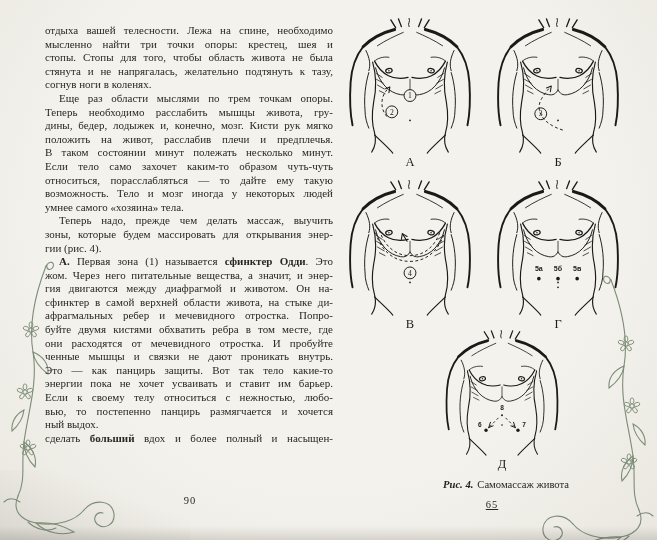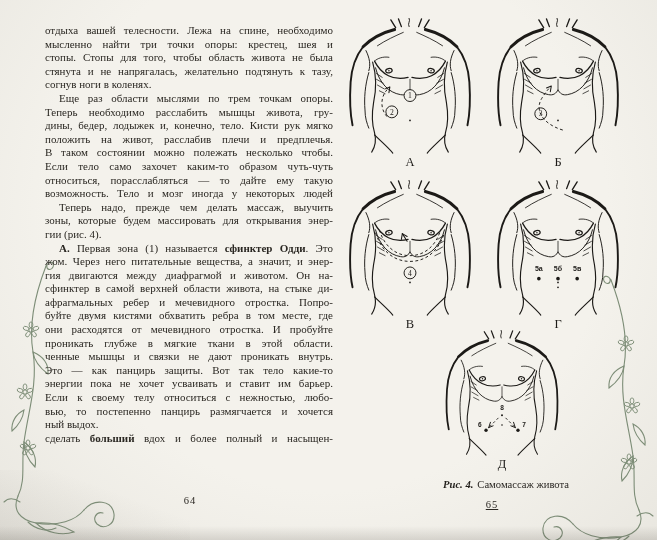--- a/index.html
+++ b/index.html
@@ -118,51 +118,51 @@
         <div class="para">
           <div class="line">отдыха вашей телесности. Лежа на спине, необходимо</div>
           <div class="line">мысленно найти три точки опоры: крестец, шея и</div>
           <div class="line">стопы. Стопы для того, чтобы область живота не была</div>
           <div class="line">стянута и не напрягалась, желательно подтянуть к тазу,</div>
           <div class="line plast">согнув ноги в коленях.</div>
         </div>
         <div class="para">
           <div class="line indent">Еще раз области мыслями по трем точкам опоры.</div>
           <div class="line">Теперь необходимо расслабить мышцы живота, гру-</div>
-          <div class="line">дины, бедер, лодыжек и, конечно, тело. Кисти рук мягко</div>
+          <div class="line">дины, бедер, лодыжек и, конечно, мозг. Кисти рук мягко</div>
           <div class="line">положить на живот, расслабив плечи и предплечья.</div>
-          <div class="line">В таком состоянии можно полежать несколько чтобы.</div>
+          <div class="line">В таком состоянии минут полежать несколько минут.</div>
           <div class="line">Если тело само захочет каким-то образом чуть-чуть</div>
           <div class="line">относиться, порасслабляться — то дайте ему такую</div>
           <div class="line">возможность. Тело и мозг иногда у некоторых людей</div>
+          <div class="line plast">умнее самого «хозяина» тела.</div>
         </div>
         <div class="para">
           <div class="line indent">Теперь надо, прежде чем делать массаж, выучить</div>
           <div class="line">зоны, которые будем массировать для открывания энер-</div>
           <div class="line plast">гии (рис. 4).</div>
         </div>
         <div class="para">
           <div class="line indent"><span class="b">А.</span><span> Первая зона (1) называется </span><span class="b">сфинктер Одди</span><span>. Это</span></div>
           <div class="line">жом. Через него питательные вещества, а значит, и энер-</div>
           <div class="line">гия двигаются между диафрагмой и животом. Он на-</div>
           <div class="line">сфинктер в самой верхней области живота, на стыке ди-</div>
           <div class="line">афрагмальных ребер и мечевидного отростка. Попро-</div>
           <div class="line">буйте двумя кистями обхватить ребра в том месте, где</div>
           <div class="line">они расходятся от мечевидного отростка. И пробуйте</div>
-          <div class="line">проникать глубже в мягкие ткани в этой области.</div>
           <div class="line">ченные мышцы и связки не дают проникать внутрь.</div>
           <div class="line">Это — как панцирь защиты. Вот так тело какие-то</div>
           <div class="line">энергии пока не хочет усваивать и ставит им барьер.</div>
           <div class="line">Если к своему телу относиться с нежностью, любо-</div>
           <div class="line">вью, то постепенно панцирь размягчается и хочется</div>
           <div class="line plast">ный выдох.</div>
           <div class="line"><span>сделать </span><span class="b">больший</span><span> вдох и более полный и насыщен-</span></div>
         </div>
       </div>
-    <div class="pagenum">64</div>
+    <div class="pagenum">90</div>
   </div>
 
   <div class="page-right">
     <div id="figures">
         <div class="figcell" style="left: 0px; top: 18px; width: 148px;">
           <svg width="136" height="136" viewBox="0 0 140 142">
             <path d="M55,10 L50,2" fill="none" stroke="#1c1a17" stroke-width="1.4" stroke-linecap="round"></path>
             <path d="M61,9 L58,1" fill="none" stroke="#1c1a17" stroke-width="1.4" stroke-linecap="round"></path>
             <path d="M69,9 C67,5 71,4 69,0" fill="none" stroke="#1c1a17" stroke-width="1" stroke-linecap="round"></path>
             <path d="M79,9 L82,1" fill="none" stroke="#1c1a17" stroke-width="1.4" stroke-linecap="round"></path>

